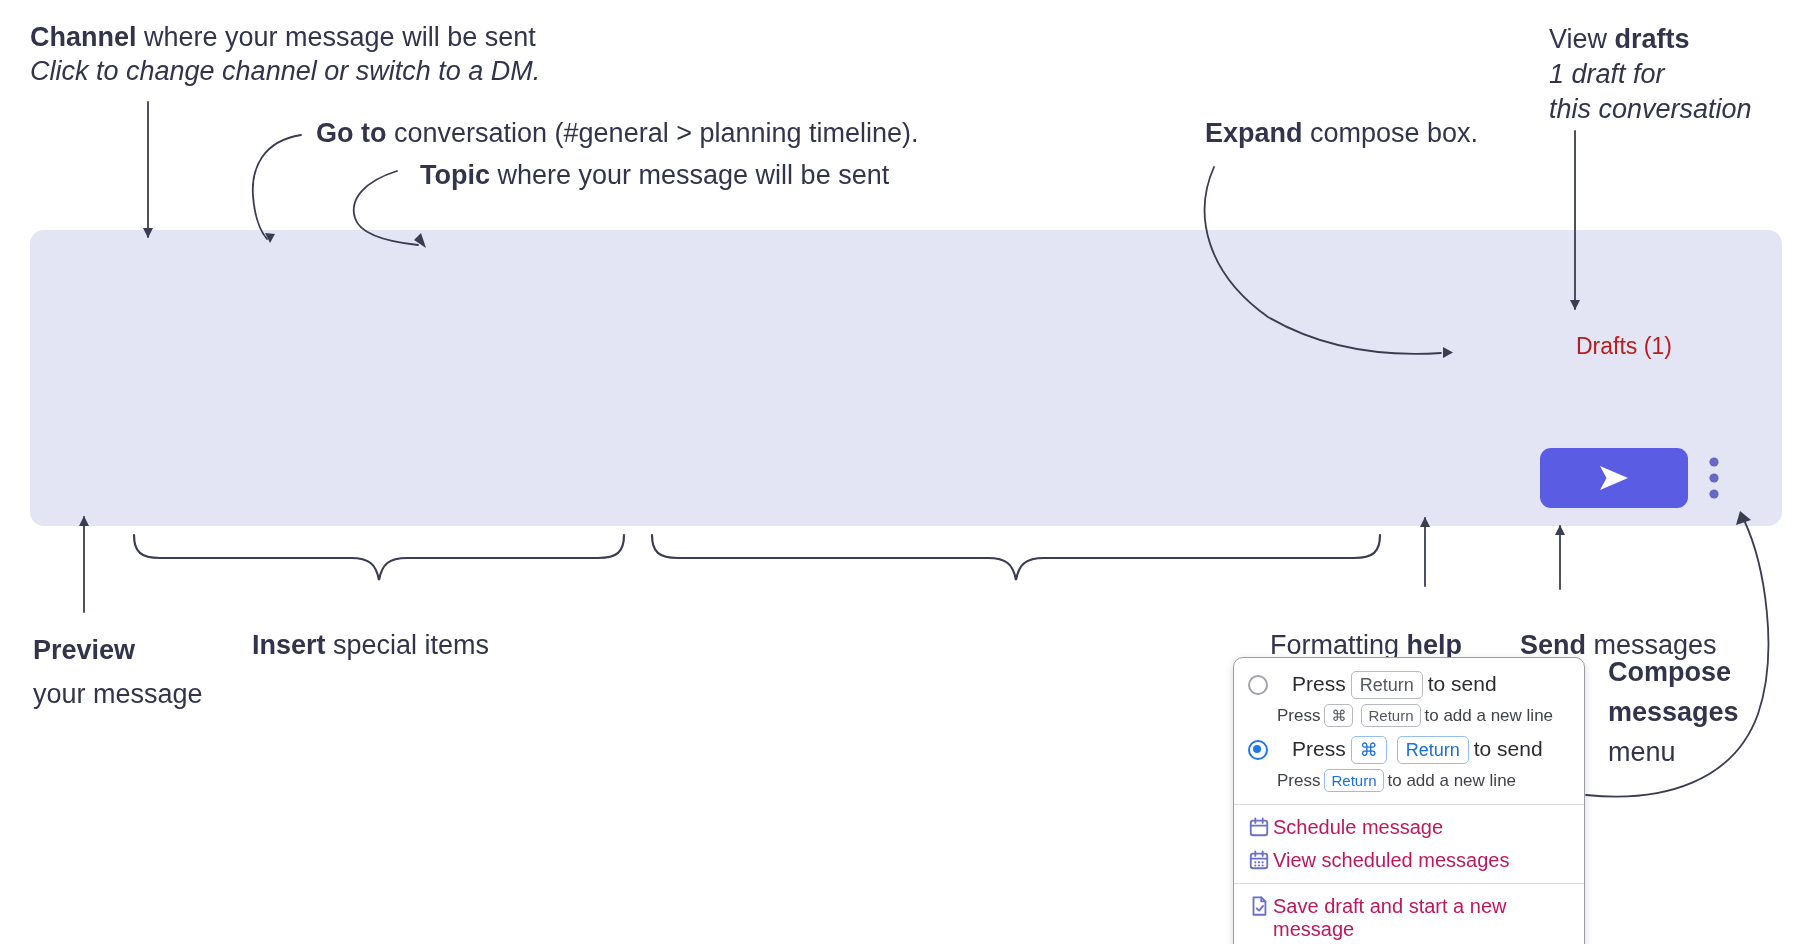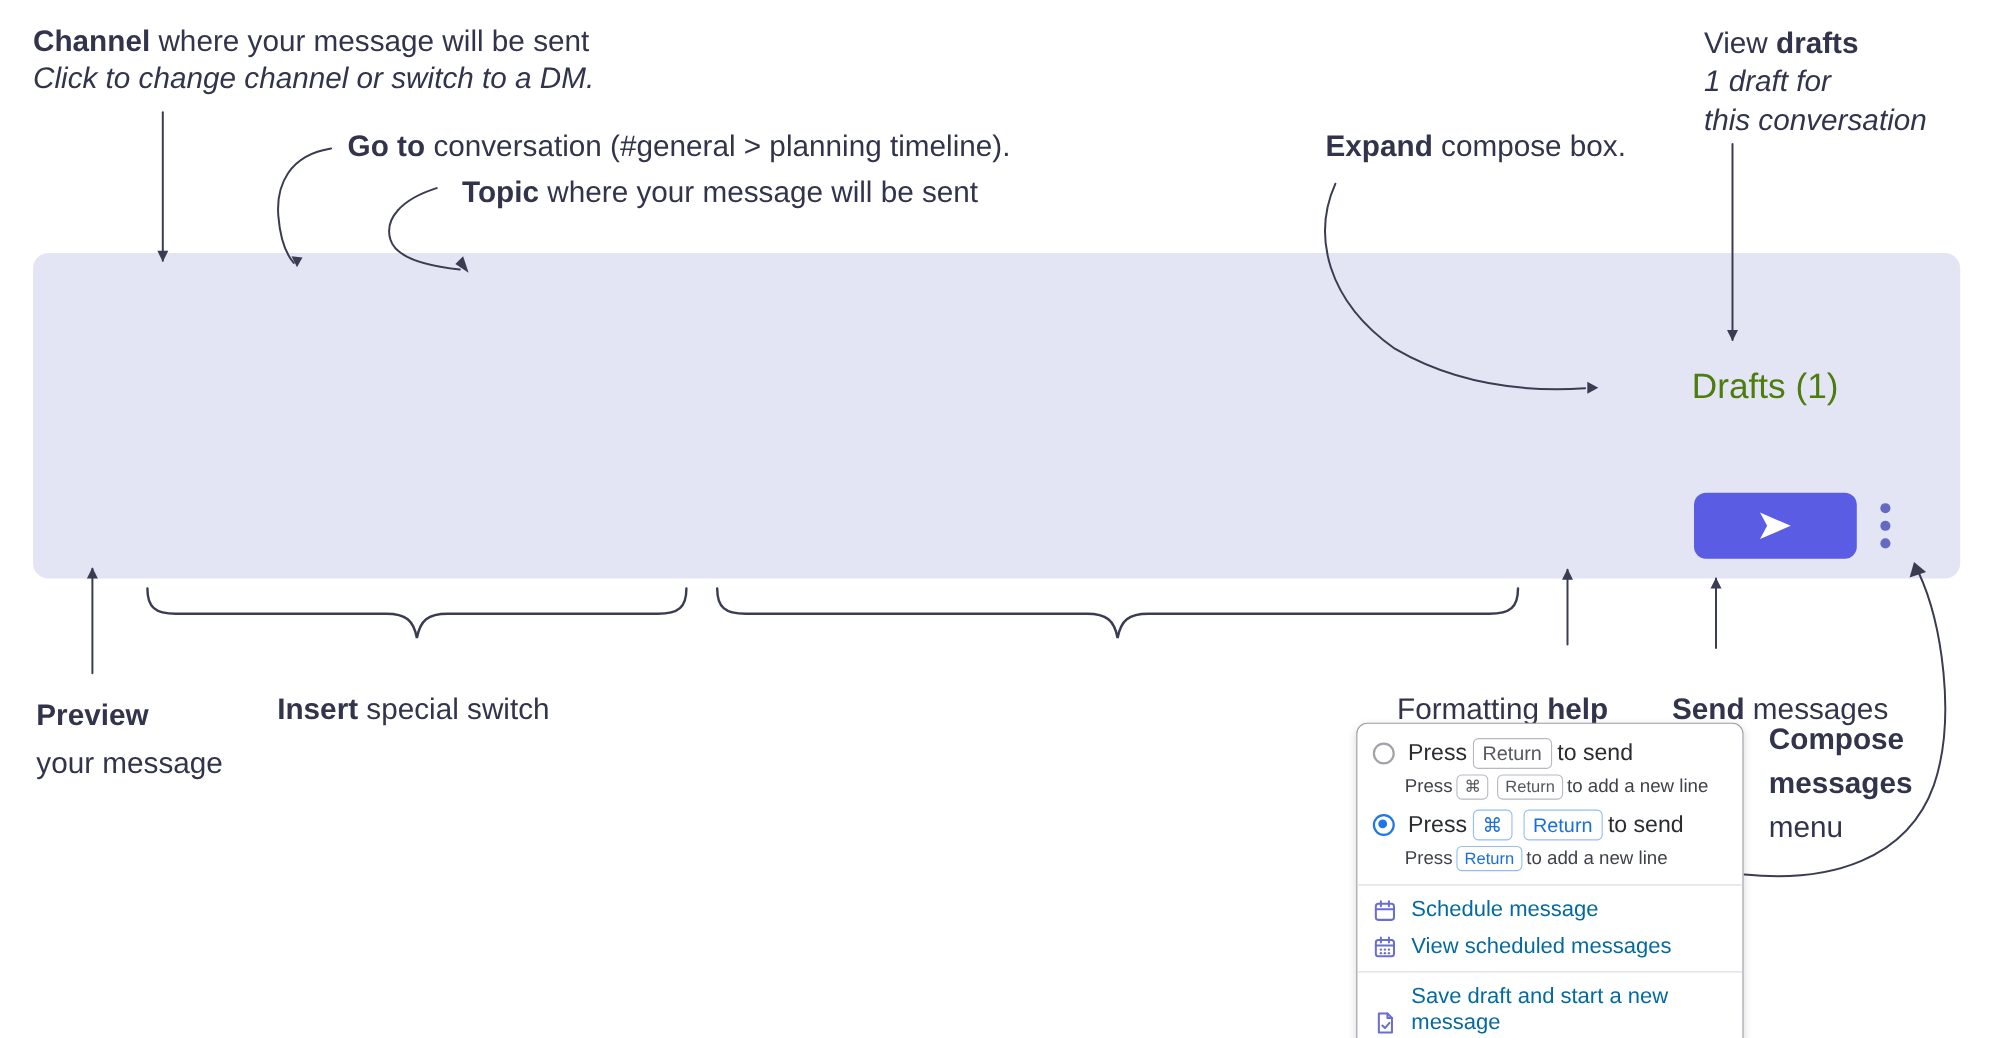--- a/index.html
+++ b/index.html
@@ -32,41 +32,41 @@
   .msgarea textarea{width:100%;height:100%;border:none;outline:none;resize:none;background:transparent;
           font-family:"Liberation Sans",sans-serif;font-size:27px;color:#17181c;
           padding:16px 56px 6px 18px;box-sizing:border-box;}
   .msgarea textarea::placeholder{color:#8d8f98;}
   .expand{position:absolute;right:16px;top:16px;cursor:pointer;}
   .tbar{position:absolute;left:0;bottom:0;width:100%;height:64px;background:#f4f5f8;
         border-top:1px solid #e4e5eb;border-radius:0 0 10px 10px;}
   .tbtn{position:absolute;top:9px;width:46px;height:46px;display:flex;align-items:center;
         justify-content:center;cursor:pointer;}
   .tdiv{position:absolute;top:12px;width:2px;height:40px;background:#c5c7cd;}
-  .drafts{position:absolute;left:1538px;top:333px;font-size:32px;color:#4d7c0f;cursor:pointer;z-index:2;}
+  .drafts{position:absolute;left:1576px;top:333px;font-size:23px;color:#b91c1c;cursor:pointer;z-index:2;}
   .sendbtn{position:absolute;left:1540px;top:448px;width:148px;height:60px;background:#5a5ce4;
         border-radius:11px;display:flex;align-items:center;justify-content:center;cursor:pointer;z-index:2;}
   .kebab{position:absolute;left:1700px;top:452px;width:28px;height:52px;display:flex;
         align-items:center;justify-content:center;cursor:pointer;z-index:2;}
   
   .popup{position:absolute;left:1233px;top:657px;width:352px;background:#fff;z-index:7;
          border:1.5px solid #9b9da3;border-radius:10px;box-shadow:0 3px 8px rgba(40,40,60,.18);
          padding:10px 0 8px 0;box-sizing:border-box;color:#2a2c30;}
-  .optrow{display:flex;align-items:center;gap:12px;padding:3px 14px;font-size:21px;cursor:pointer;}
+  .optrow{display:flex;align-items:center;gap:24px;padding:3px 14px;font-size:21px;cursor:pointer;}
   .subrow{padding:2px 14px 6px 43px;font-size:17px;color:#3f4248;}
   .radio{width:16px;height:16px;border:2px solid #a0a3a9;border-radius:50%;flex:0 0 auto;}
   .radio.sel{border-color:#1f76e8;position:relative;}
   .radio.sel::after{content:'';position:absolute;left:2.5px;top:2.5px;width:8px;height:8px;
          background:#1f76e8;border-radius:50%;}
   .chip{display:inline-block;border:1px solid #b7b9c0;border-radius:5px;padding:0 8px;
         font-size:18px;line-height:26px;color:#55585e;background:#fff;margin:0 5px;}
   .chip.sm{font-size:15px;line-height:21px;padding:0 6px;margin:0 4px;}
   .chip.blue{color:#1a6fe0;border-color:#94bdf2;}
   .mdiv{height:1px;background:#d9dade;margin:6px 0;}
-  .mitem{display:flex;align-items:flex-end;gap:13px;padding:5px 14px;font-size:20px;color:#0369a1;cursor:pointer;}
+  .mitem{display:flex;align-items:flex-start;gap:3px;padding:5px 14px;font-size:20px;color:#be185d;cursor:pointer;}
   .mitem svg{flex:0 0 auto;}
 </style>
 </head>
 <body>
 
 <div id="canvas">
 
   <div class="ann" style="left:30px;top:20px;">
     <div><b>Channel</b><span> where your message will be sent</span></div>
     <div class="it">Click to change channel or switch to a DM.</div>
@@ -83,21 +83,21 @@
   <div class="ann" style="left:1549px;top:22px;line-height:35px;">
     <div><span>View </span><b>drafts</b></div>
     <div class="it">1 draft for</div>
     <div class="it">this conversation</div>
   </div>
   <div class="ann" style="left:33px;top:628px;line-height:44px;">
     <div><b>Preview</b></div>
     <div>your message</div>
   </div>
   <div class="ann" style="left:252px;top:628px;">
-    <b>Insert</b><span> special switch</span>
+    <b>Insert</b><span> special items</span>
   </div>
   <div class="ann" style="left:1270px;top:628px;">
     <span>Formatting </span><b>help</b>
   </div>
   <div class="ann" style="left:1520px;top:628px;">
     <b>Send</b><span> messages</span>
   </div>
   <div class="ann" style="left:1608px;top:652px;line-height:40px;">
     <div><b>Compose</b></div>
     <div><b>messages</b></div>

